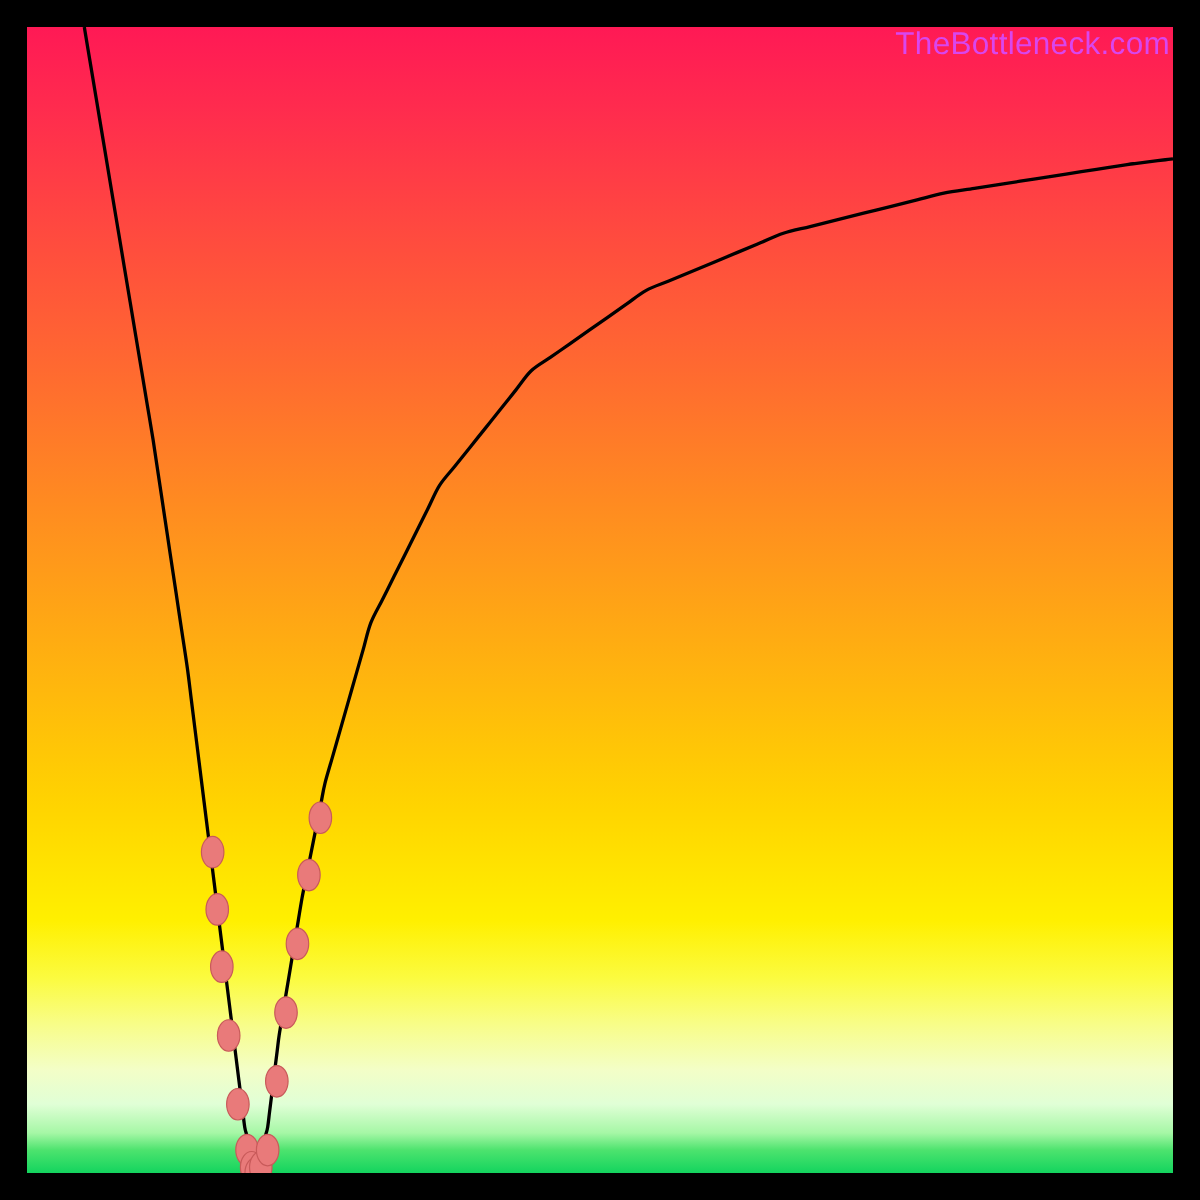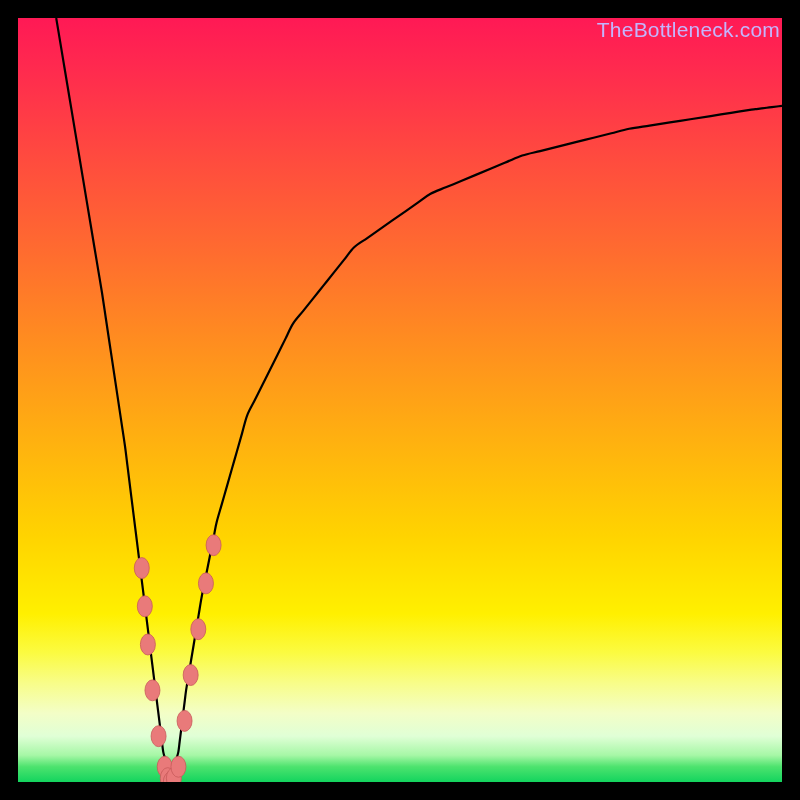--- a/index.html
+++ b/index.html
@@ -61,21 +61,21 @@
   }
   .marker {
     fill: #e97a7a;
     stroke: #c85a5a;
     stroke-width: 0.8;
   }
   .watermark {
     position: absolute;
     top: 18px;
     right: 20px;
-    color: #c4b5fd;
+    color: #d946ef;
     font-size: 21px;
     font-weight: 500;
     letter-spacing: 0.2px;
     user-select: none;
   }
 </style>
 </head>
 <body>
 
 <div class="frame">

